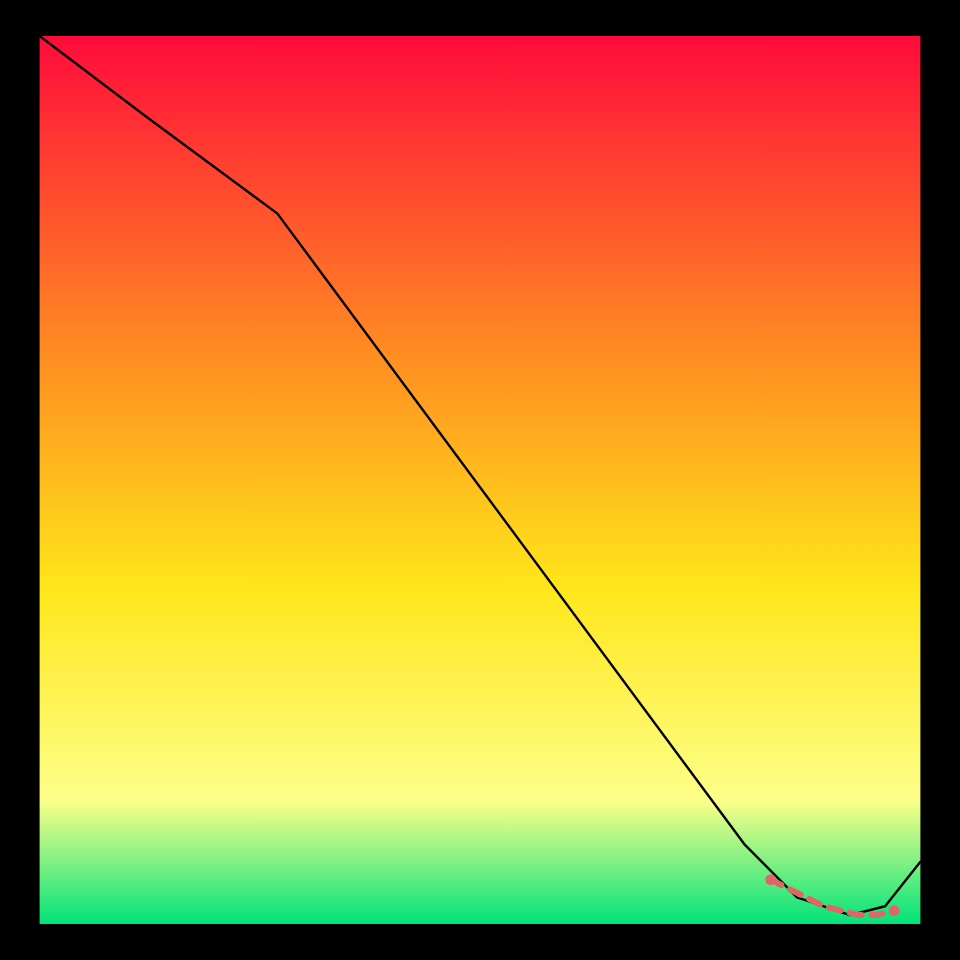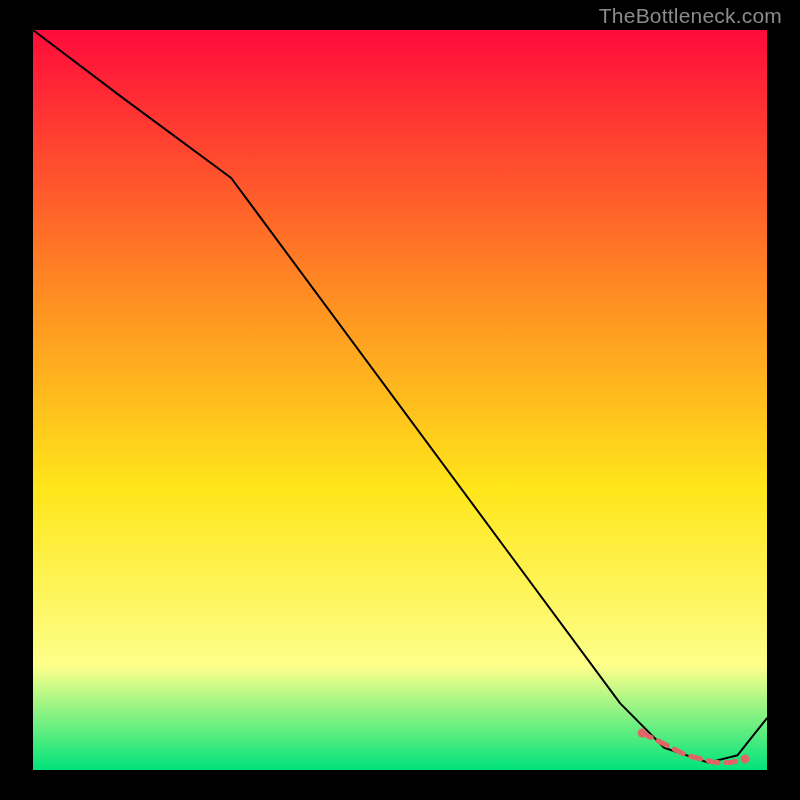--- a/index.html
+++ b/index.html
@@ -31,21 +31,20 @@
     position: absolute;
     left: 0;
     top: 0;
   }
 </style>
 </head>
 <body>
 
 <div class="stage">
 
-  <div class="watermark">TheBottleneck.com</div>
 
   <svg class="plot" width="800" height="800" viewBox="0 0 800 800">
     <defs>
       <linearGradient id="bg-grad" x1="0" y1="0" x2="0" y2="1">
         <stop id="g0" offset="0%" stop-color="#ff0b3b"></stop>
         <stop id="g1" offset="35%" stop-color="#ff8a22"></stop>
         <stop id="g2" offset="62%" stop-color="#ffe61a"></stop>
         <stop id="g3" offset="86%" stop-color="#fdff8a"></stop>
         <stop id="g4" offset="100%" stop-color="#00e37a"></stop>
       </linearGradient>

